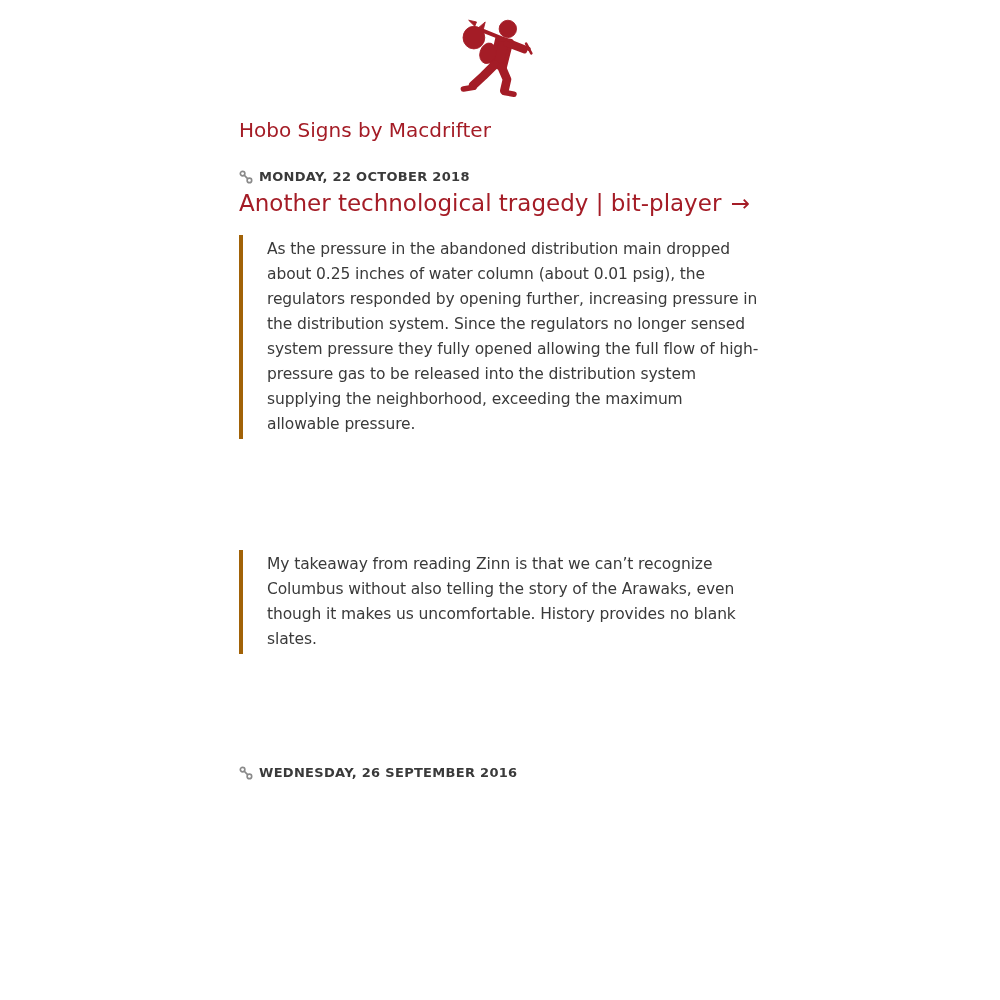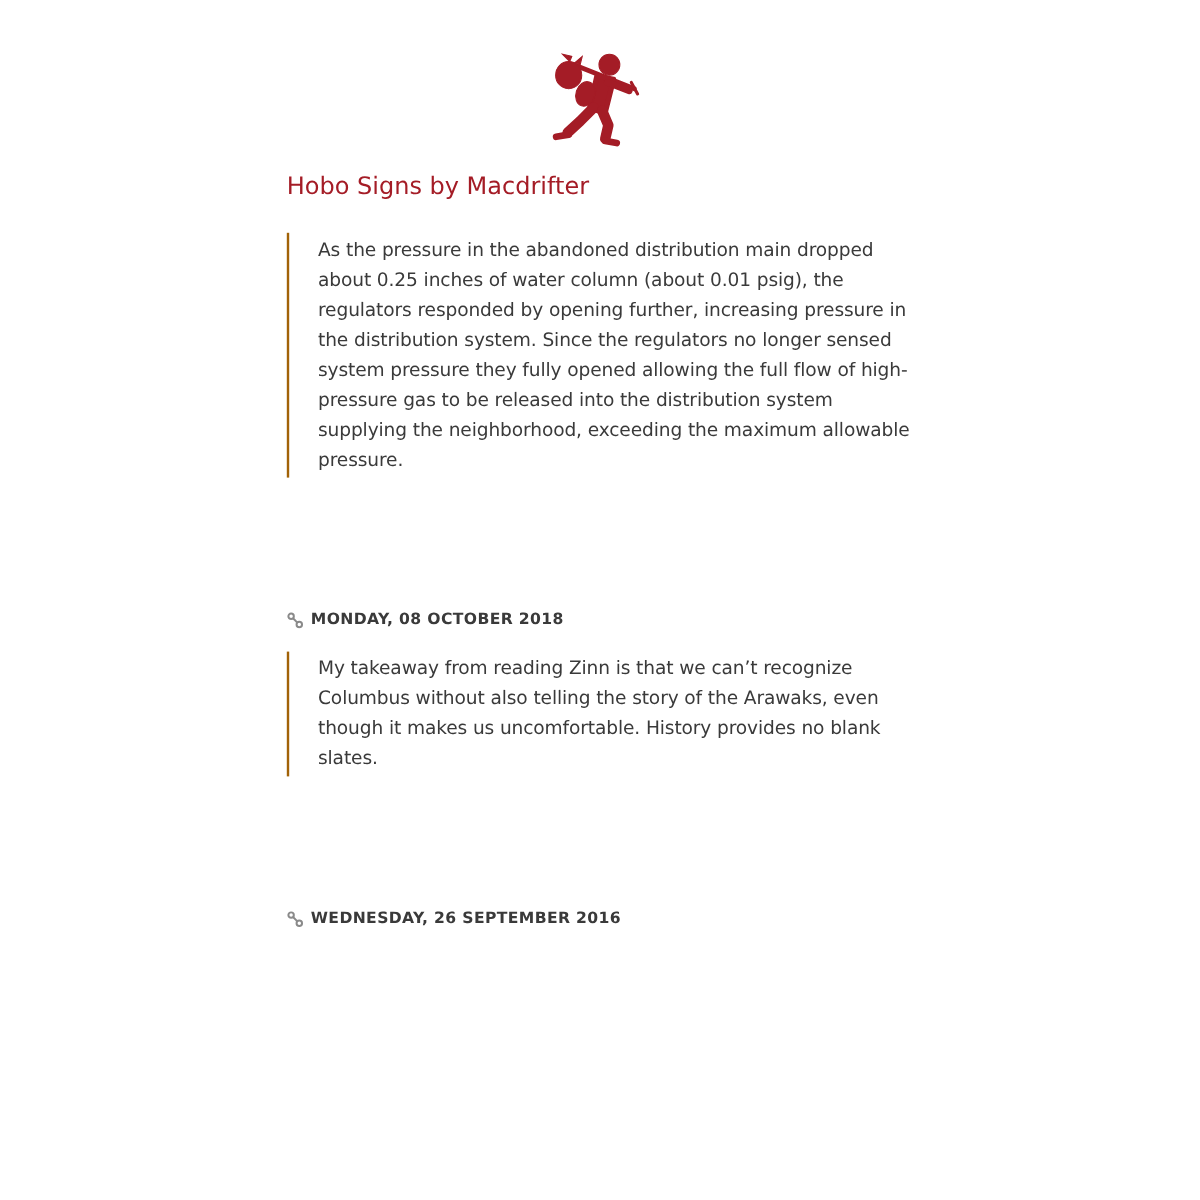--- a/index.html
+++ b/index.html
@@ -5,21 +5,21 @@
   * { margin: 0; padding: 0; box-sizing: border-box; }
   html, body {
     width: 1000px; height: 1000px;
     background: #ffffff;
     overflow: hidden;
     font-family: "DejaVu Sans", "Liberation Sans", sans-serif;
   }
   .container {
     width: 522px;
     margin: 0 auto;
-    padding-top: 40px;
+    padding-top: 15px;
   }
   .logo-wrap {
     text-align: center;
   }
   .logo-wrap svg {
     display: inline-block;
   }
   .site-title {
     margin-top: 12px;
     font-size: 20px;
@@ -45,21 +45,21 @@
     margin-top: 6px;
     font-size: 23px;
     line-height: 26px;
     font-weight: 400;
     color: #A41C26;
     cursor: pointer;
   }
   .post-title .arrow { padding-left: 2px; }
   blockquote {
     margin-top: 19px;
-    border-left: 2px solid #a16207;
+    border-left: 4px solid #a16207;
     padding: 2px 0 2px 24px;
     width: 520px;
     font-size: 15.5px;
     line-height: 25px;
     letter-spacing: -0.1px;
     color: #3A3A3A;
   }
 </style>
 </head>
 <body>
@@ -96,34 +96,35 @@
           </g>
         </svg>
       </span>
     </div>
     <a class="site-title">Hobo Signs by Macdrifter</a>
   </header>
 
   <main>
 
     <article class="post">
-      <blockquote>As the pressure in the abandoned distribution main dropped about 0.25 inches of water column (about 0.01 psig), the regulators responded by opening further, increasing pressure in the distribution system. Since the regulators no longer sensed system pressure they fully opened allowing the full flow of high-pressure gas to be released into the distribution system supplying the neighborhood, exceeding the maximum allowable pressure.</blockquote>
-    </article>
-
-    <article class="post">
       <div class="post-date">
         <span class="permalink-icon">
           <svg width="14" height="14" viewBox="0 0 16 16" aria-hidden="true">
             <circle cx="4.1" cy="4.1" r="2.6" fill="none" stroke="#8A8A8A" stroke-width="1.9"></circle>
             <circle cx="11.9" cy="11.9" r="2.6" fill="none" stroke="#8A8A8A" stroke-width="1.9"></circle>
             <line x1="5.9" y1="5.9" x2="10.1" y2="10.1" stroke="#8A8A8A" stroke-width="1.9"></line>
           </svg>
         </span>
-        <span>MONDAY, 08 OCTOBER 2018</span>
+        <span>MONDAY, 22 OCTOBER 2018</span>
       </div>
+      <h2 class="post-title"><span>Another technological tragedy | bit-player</span> <span class="arrow">→</span></h2>
+      <blockquote>As the pressure in the abandoned distribution main dropped about 0.25 inches of water column (about 0.01 psig), the regulators responded by opening further, increasing pressure in the distribution system. Since the regulators no longer sensed system pressure they fully opened allowing the full flow of high-pressure gas to be released into the distribution system supplying the neighborhood, exceeding the maximum allowable pressure.</blockquote>
+    </article>
+
+    <article class="post">
       <blockquote>My takeaway from reading Zinn is that we can’t recognize Columbus without also telling the story of the Arawaks, even though it makes us uncomfortable. History provides no blank slates.</blockquote>
     </article>
 
     <article class="post">
       <div class="post-date">
         <span class="permalink-icon">
           <svg width="14" height="14" viewBox="0 0 16 16" aria-hidden="true">
             <circle cx="4.1" cy="4.1" r="2.6" fill="none" stroke="#8A8A8A" stroke-width="1.9"></circle>
             <circle cx="11.9" cy="11.9" r="2.6" fill="none" stroke="#8A8A8A" stroke-width="1.9"></circle>
             <line x1="5.9" y1="5.9" x2="10.1" y2="10.1" stroke="#8A8A8A" stroke-width="1.9"></line>

